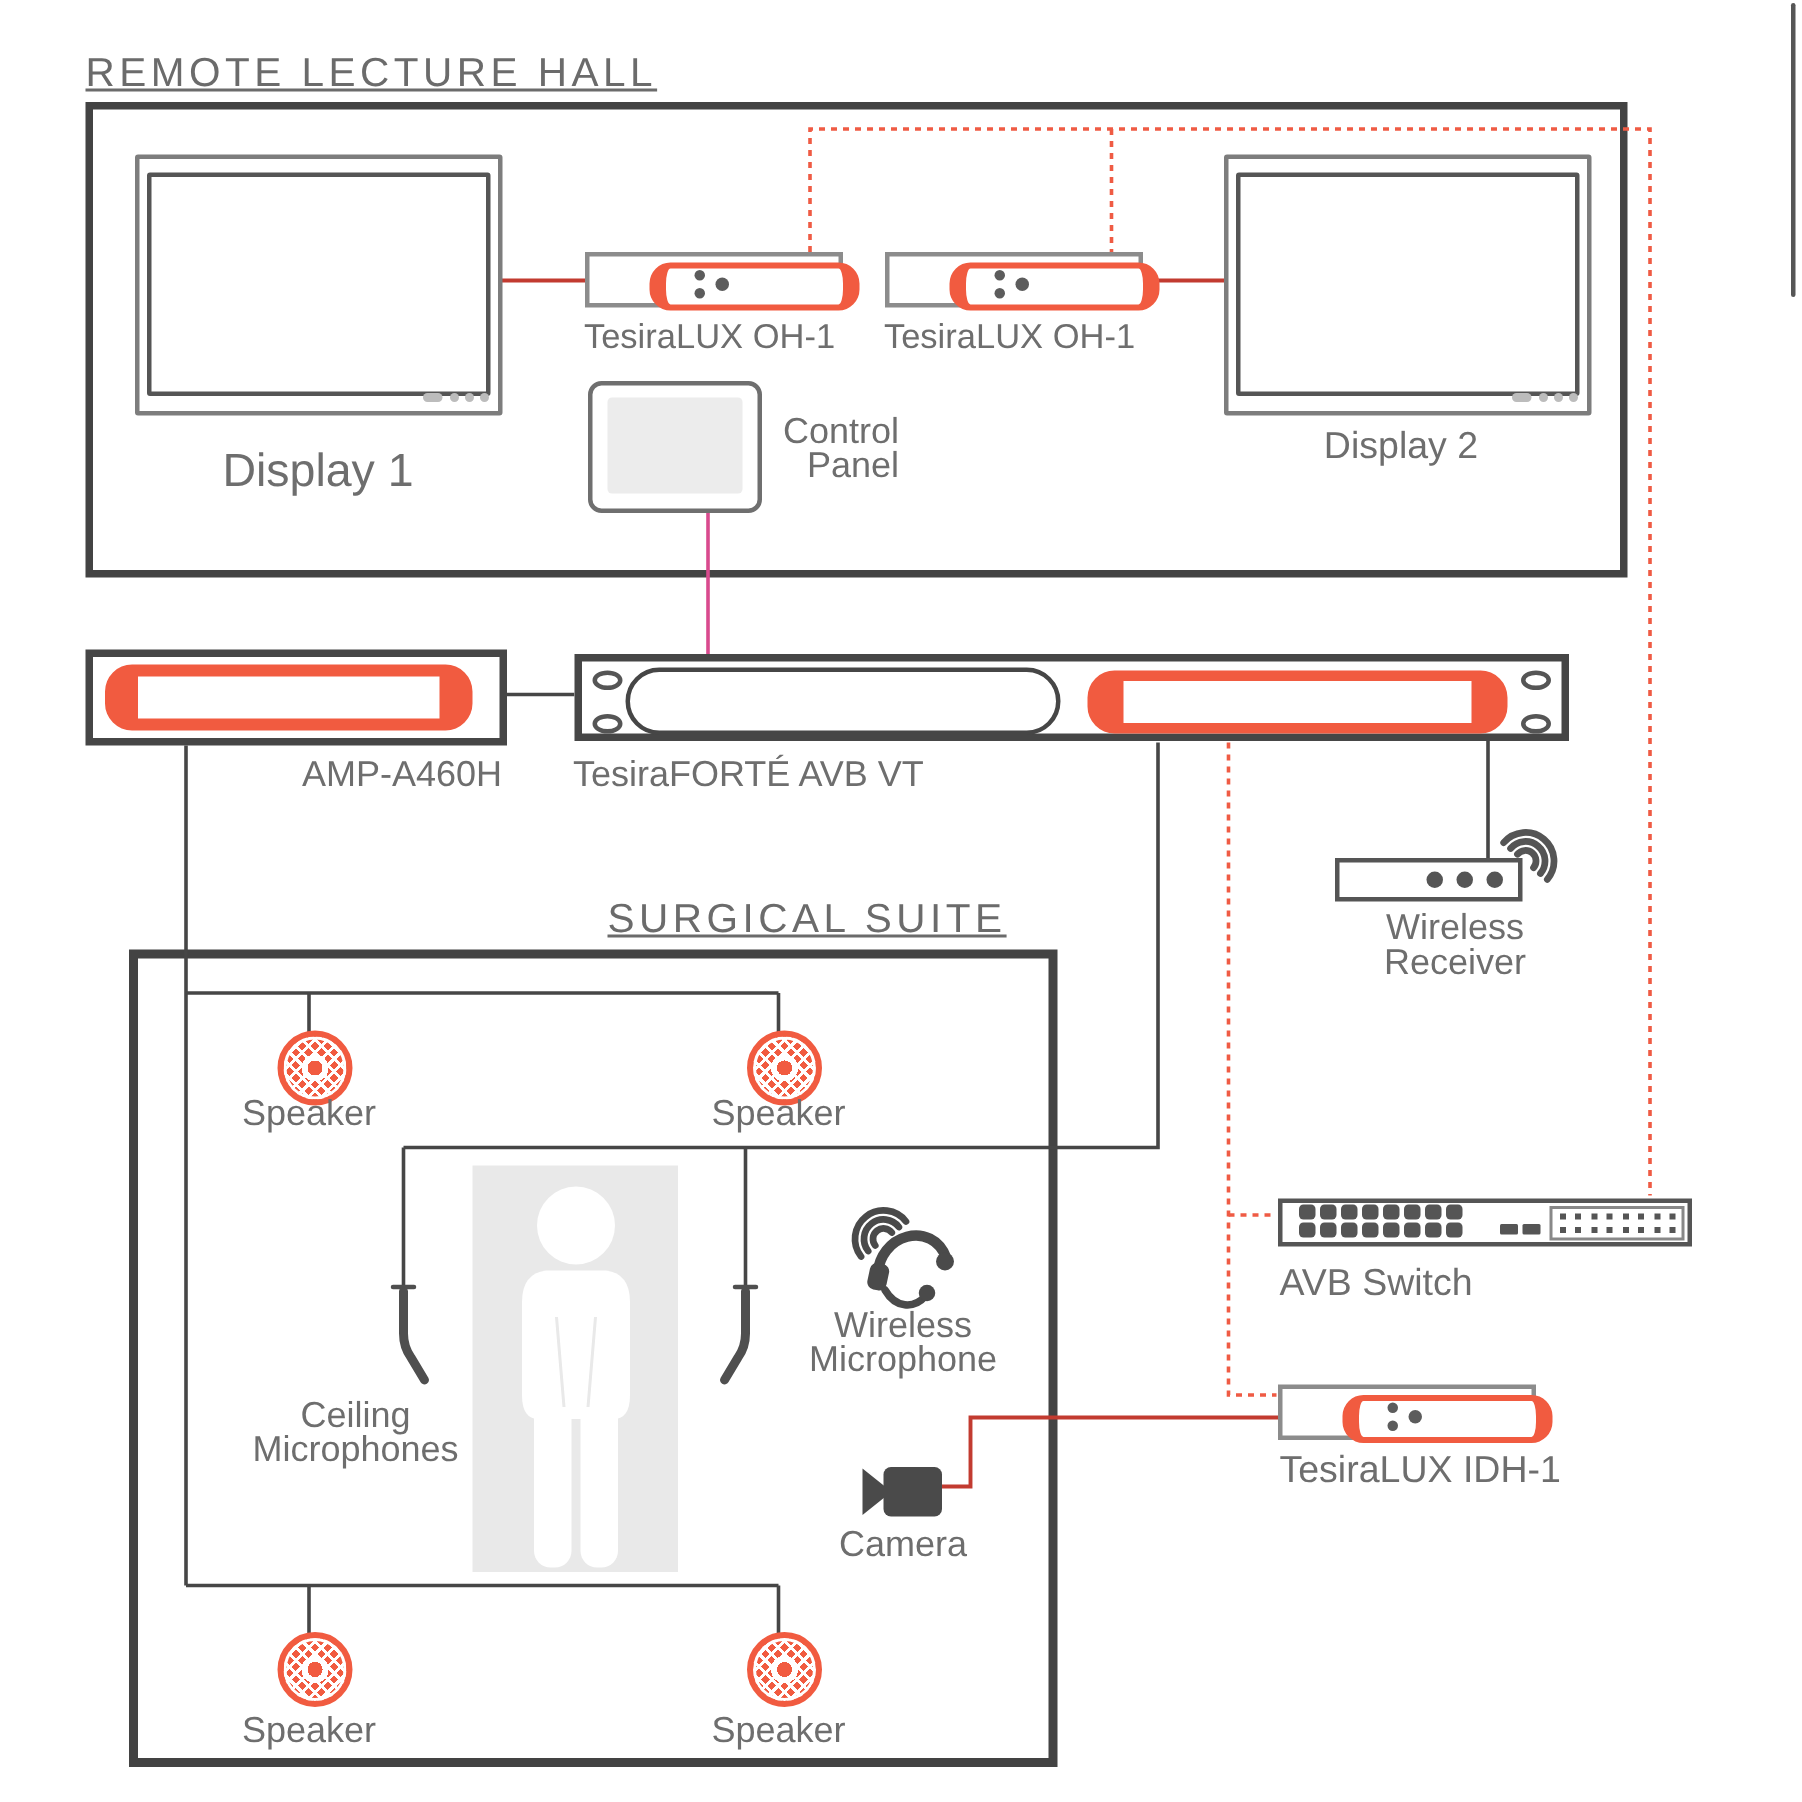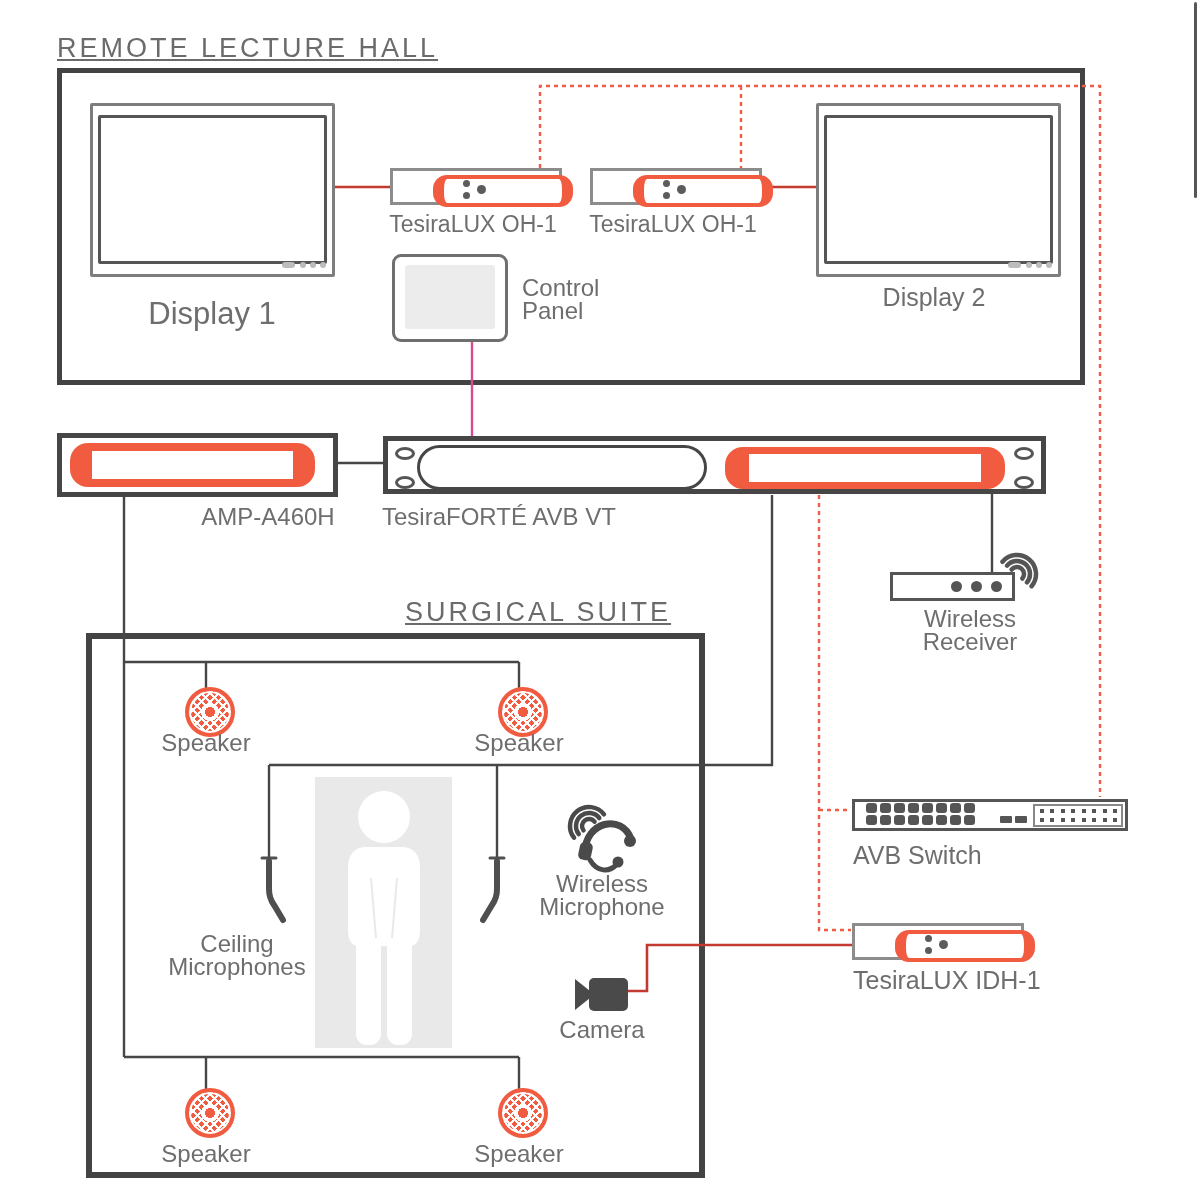--- a/index.html
+++ b/index.html
@@ -1,21 +1,21 @@
 <!DOCTYPE html>
 <html><head>
 <meta charset="utf-8">
 <style>
   html,body{margin:0;padding:0;background:#ffffff;}
   #stage{position:relative;width:1201px;height:1201px;background:#fff;overflow:hidden;
          font-family:"Liberation Sans", sans-serif;color:#6b6b6b;}
   .abs{position:absolute;}
   .z1{z-index:1;} .z2{z-index:2;} .z3{z-index:3;}
   .section-title{font-size:27px;letter-spacing:3px;color:#6b6b6b;white-space:nowrap;text-decoration:underline;}
-  .dev-label{font-size:23px;color:#6e6e6e;white-space:nowrap;}
+  .dev-label{font-size:23px;color:#6e6e6e;white-space:nowrap;text-align:right;}
   .center{text-align:center;}
   .zone-box{border:5px solid #434343;background:transparent;}
   .suite-box{border:6px solid #434343;}
 
   
   .display{background:#fff;border:3px solid #7d7d7d;border-radius:2px;}
   .display .screen{position:absolute;left:5px;top:9px;width:223px;height:143px;
                    border:3px solid #555;border-radius:2px;background:#fff;}
   .display .pill{position:absolute;width:13px;height:6px;border-radius:3px;background:#bcbcbc;right:37px;bottom:6px;}
   .display .dot{position:absolute;width:6px;height:6px;border-radius:50%;background:#bcbcbc;bottom:6px;}

